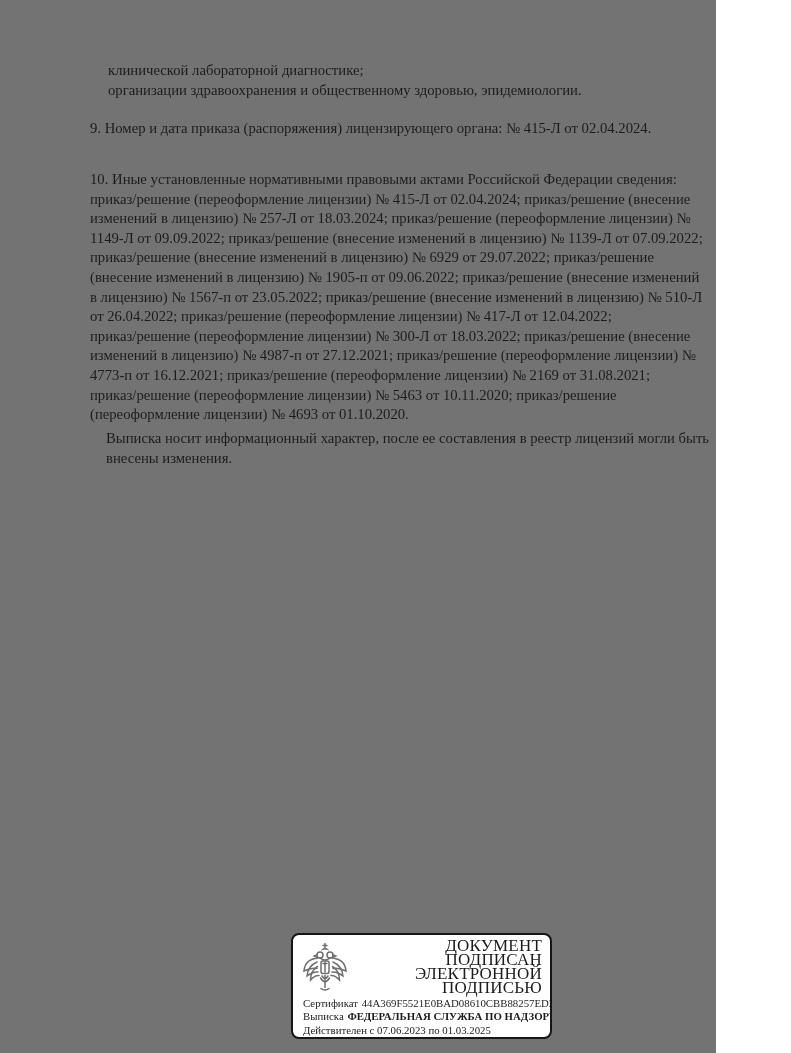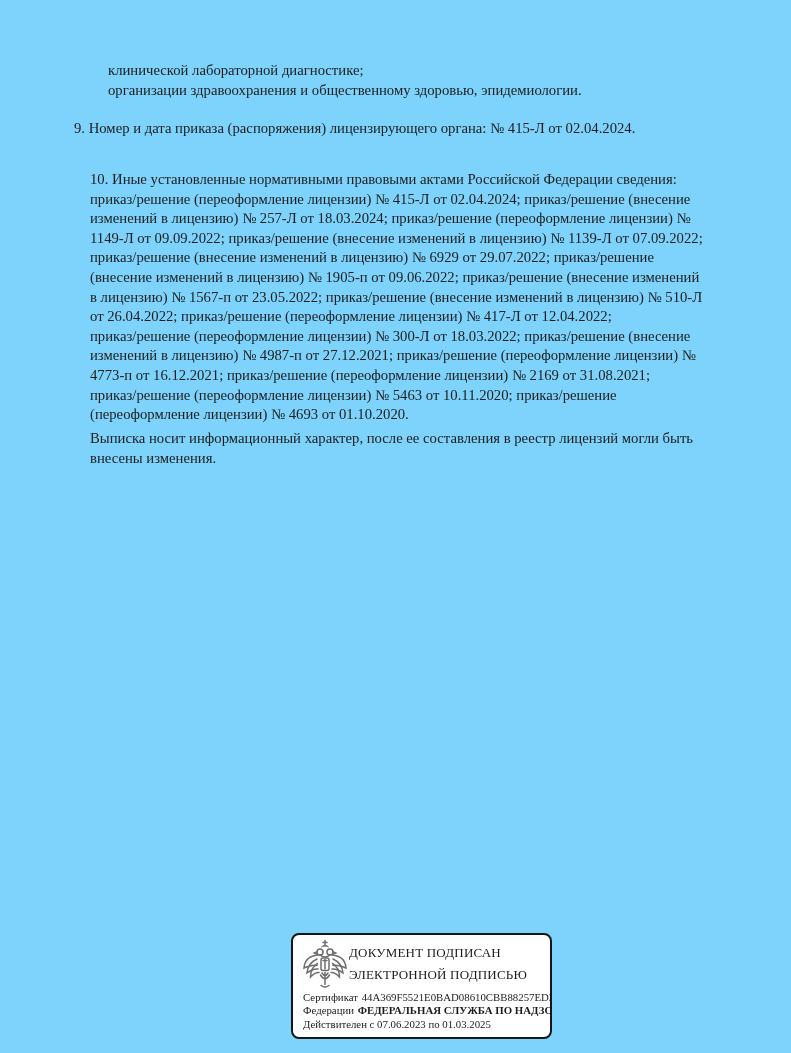--- a/index.html
+++ b/index.html
@@ -2,38 +2,38 @@
 <html lang="ru"><head>
 <meta charset="utf-8">
 <style>
   html, body {
     margin: 0;
     padding: 0;
     background: #ffffff;
   }
   .page {
     position: relative;
-    width: 791px;
+    width: 716px;
     height: 1053px;
-    background: #7dd3fc;
+    background: #737373;
     font-family: "Liberation Serif", "DejaVu Serif", serif;
     color: #1c1c1c;
     overflow: hidden;
   }
   .textblock {
     position: absolute;
     font-size: 14.7px;
     line-height: 19.6px;
     white-space: pre-line;
     color: #1c1c1c;
   }
   .cont-lines  { left: 108px; top: 61px;  width: 640px; }
-  .item9       { left: 74px;  top: 119px; width: 670px; }
+  .item9       { left: 90px;  top: 119px; width: 670px; }
   .item10      { left: 90px;  top: 158px; width: 672px; margin-top: 12px; }
-  .disclaimer  { left: 90px;  top: 429px; width: 672px; }
+  .disclaimer  { left: 106px;  top: 429px; width: 672px; }
 
   
   .stamp {
     position: absolute;
     left: 291px;
     top: 933px;
     width: 261px;
     height: 106px;
     box-sizing: border-box;
     border: 2px solid #161616;
@@ -46,23 +46,23 @@
     align-items: center;
     padding: 4px 4px 0 8px;
   }
   .stamp-emblem {
     width: 48px;
     height: 50px;
     flex: 0 0 48px;
   }
   .stamp-title {
     flex: 1;
-    text-align: left;
-    font-size: 13px;
-    line-height: 22px;
+    text-align: right;
+    font-size: 17px;
+    line-height: 14px;
     white-space: pre-line;
     letter-spacing: 0.2px;
     padding-right: 4px;
   }
   .stamp-line {
     margin-left: 10px;
     font-size: 10.8px;
     line-height: 13.4px;
     white-space: nowrap;
   }
@@ -127,21 +127,21 @@
       <span class="stamp-title">ДОКУМЕНТ ПОДПИСАН
 ЭЛЕКТРОННОЙ ПОДПИСЬЮ</span>
     </div>
 
     <div class="stamp-line cert">
       <span class="lbl">Сертификат</span>
       <span>44A369F5521E0BAD08610CBB88257ED3</span>
     </div>
 
     <div class="stamp-line">
-      <span class="lbl">Федерации</span>
+      <span class="lbl">Выписка</span>
       <span class="bold">ФЕДЕРАЛЬНАЯ СЛУЖБА ПО НАДЗОРУ В С</span>
     </div>
 
     <div class="stamp-line">
       <span>Действителен с 07.06.2023 по 01.03.2025</span>
     </div>
   </div>
 
 </div>
 

